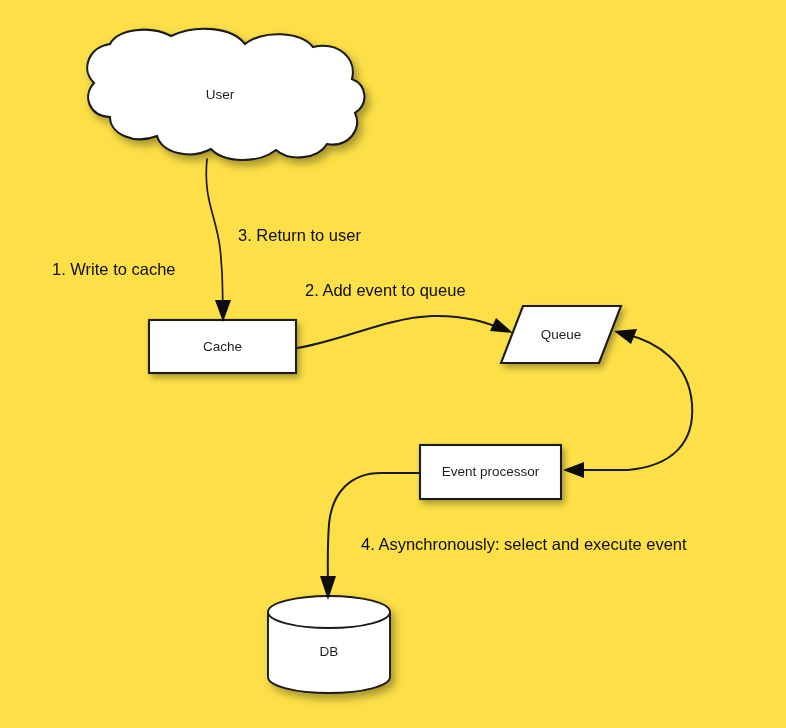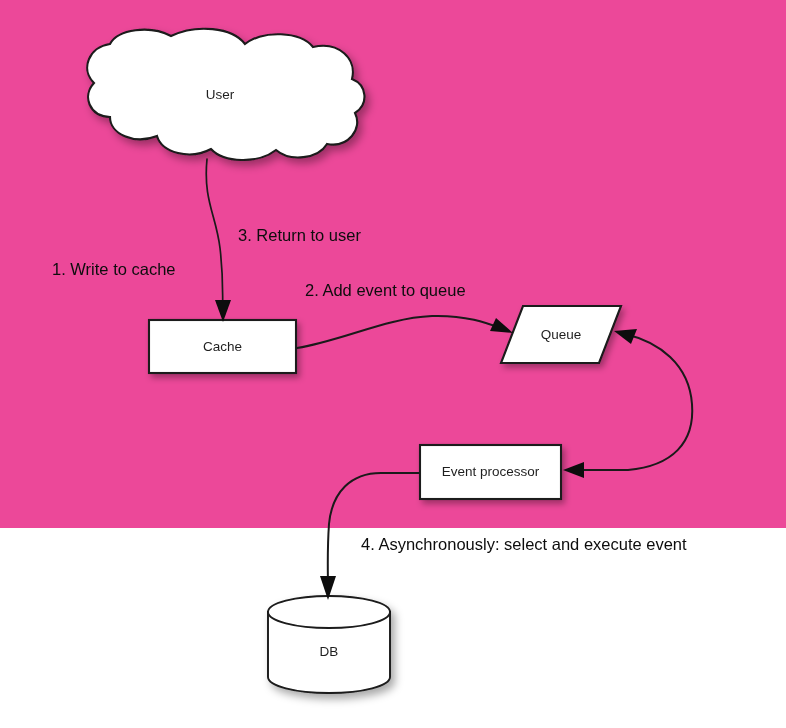--- a/index.html
+++ b/index.html
@@ -9,22 +9,22 @@
   }
   body {
     width: 786px;
     height: 728px;
     font-family: "Liberation Sans", sans-serif;
     overflow: hidden;
   }
   #diagram-root {
     position: relative;
     width: 786px;
-    height: 528px;
-    background: #ec4899;
+    height: 728px;
+    background: #fde047;
   }
   svg#flow-svg {
     display: block;
     width: 786px;
     height: 728px;
   }
   .node-shape {
     fill: #ffffff;
     stroke: #1a1a1a;
     stroke-width: 2.1;

